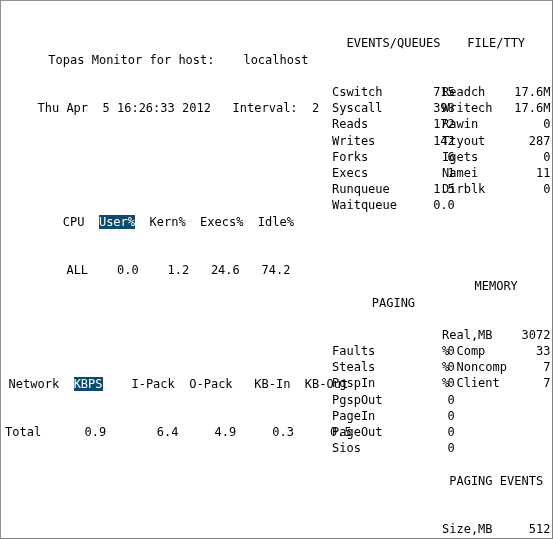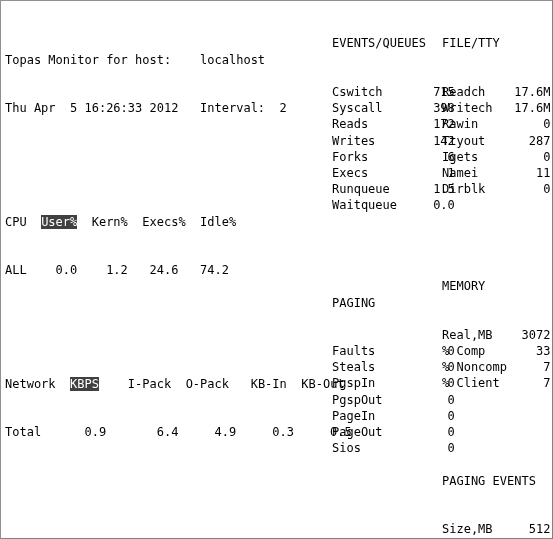--- a/index.html
+++ b/index.html
@@ -35,24 +35,25 @@
     white-space: pre;
   }
   .col {
     position: absolute;
     top: 0;
     white-space: pre;
   }
   .row {
     height: 16.2px;
     white-space: pre;
+    text-align: center;
   }
   
   .inv {
-    background: #404040;
+    background: #0c4a6e;
     color: #ffffff;
   }
   .blank { height: 16.2px; }
 </style>
 </head>
 <body>
 
 <div id="window">
   <div class="screen">
 

